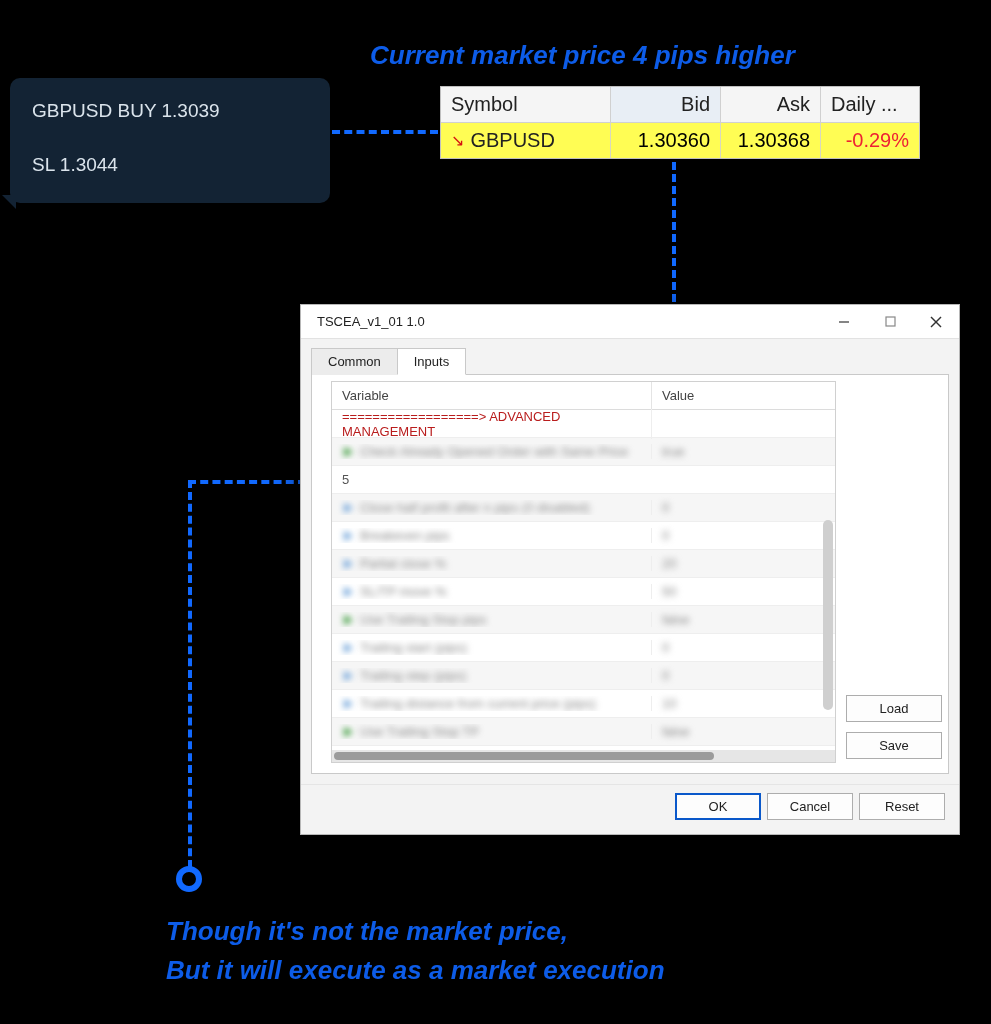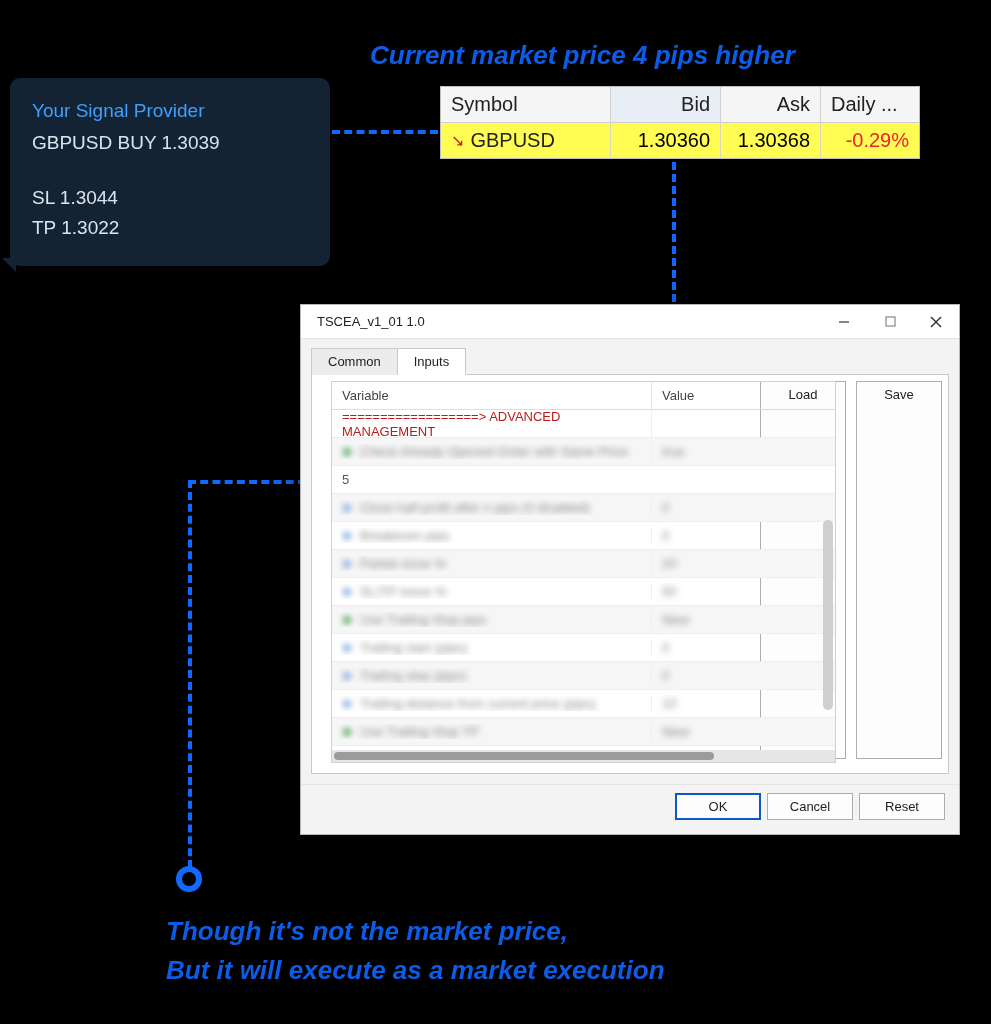--- a/index.html
+++ b/index.html
@@ -247,25 +247,23 @@
     font-style: italic;
     line-height: 1.5;
   }
 </style>
 </head>
 <body>
 
 <div class="top-annotation">Current market price 4 pips higher</div>
 
 <div class="signal-box">
-  <div class="title">Your Signal Provider</div>
   <div class="line">GBPUSD BUY 1.3039</div>
   <div class="gap"></div>
   <div class="line">SL 1.3044</div>
-  <div class="line">TP 1.3022</div>
   <div class="signal-tail"></div>
 </div>
 
 <div class="price-table">
   <div class="hdr">
     <div class="c1">Symbol</div>
     <div class="c2">Bid</div>
     <div class="c3">Ask</div>
     <div class="c4">Daily ...</div>
   </div>
@@ -438,21 +436,21 @@
                 <span>Use Trailing Stop TP</span>
               </div>
               <div class="gvl">false</div>
             </div>
           <div class="grid-scroll"></div>
         </div>
         <div class="grid-hscroll">
             <div class="thumb"></div>
           </div>
       </div>
-      <div style="width:96px; display:flex; flex-direction:row; justify-content:flex-end; gap:10px; padding-bottom:4px;">
+      <div style="width:96px; display:flex; flex-direction:column; justify-content:flex-end; gap:10px; padding-bottom:4px;">
         <div class="btn">Load</div>
         <div class="btn">Save</div>
       </div>
     </div>
   </div>
 
   <div class="dlg-footer">
     <div class="btn primary">OK</div>
     <div class="btn">Cancel</div>
     <div class="btn">Reset</div>

